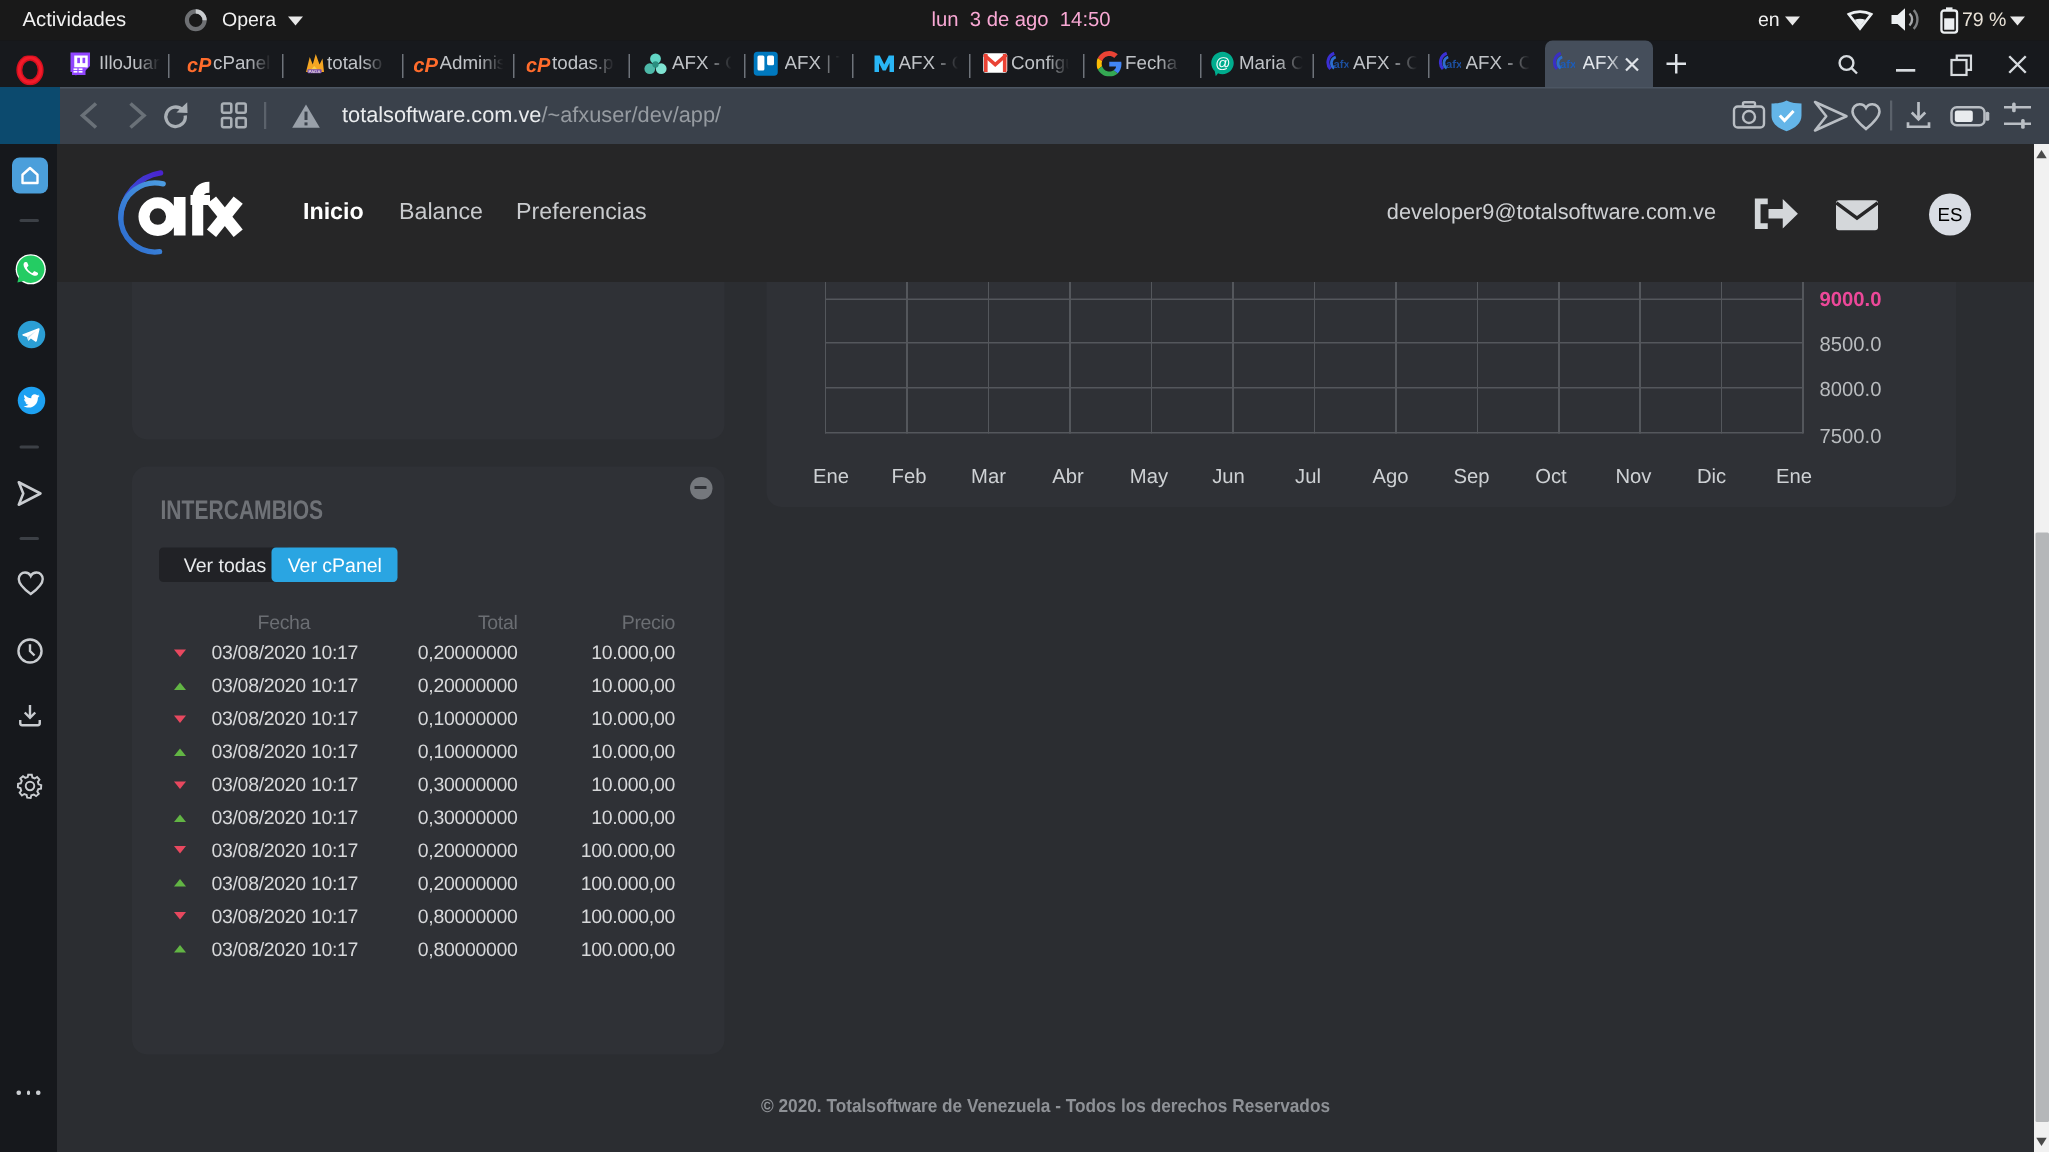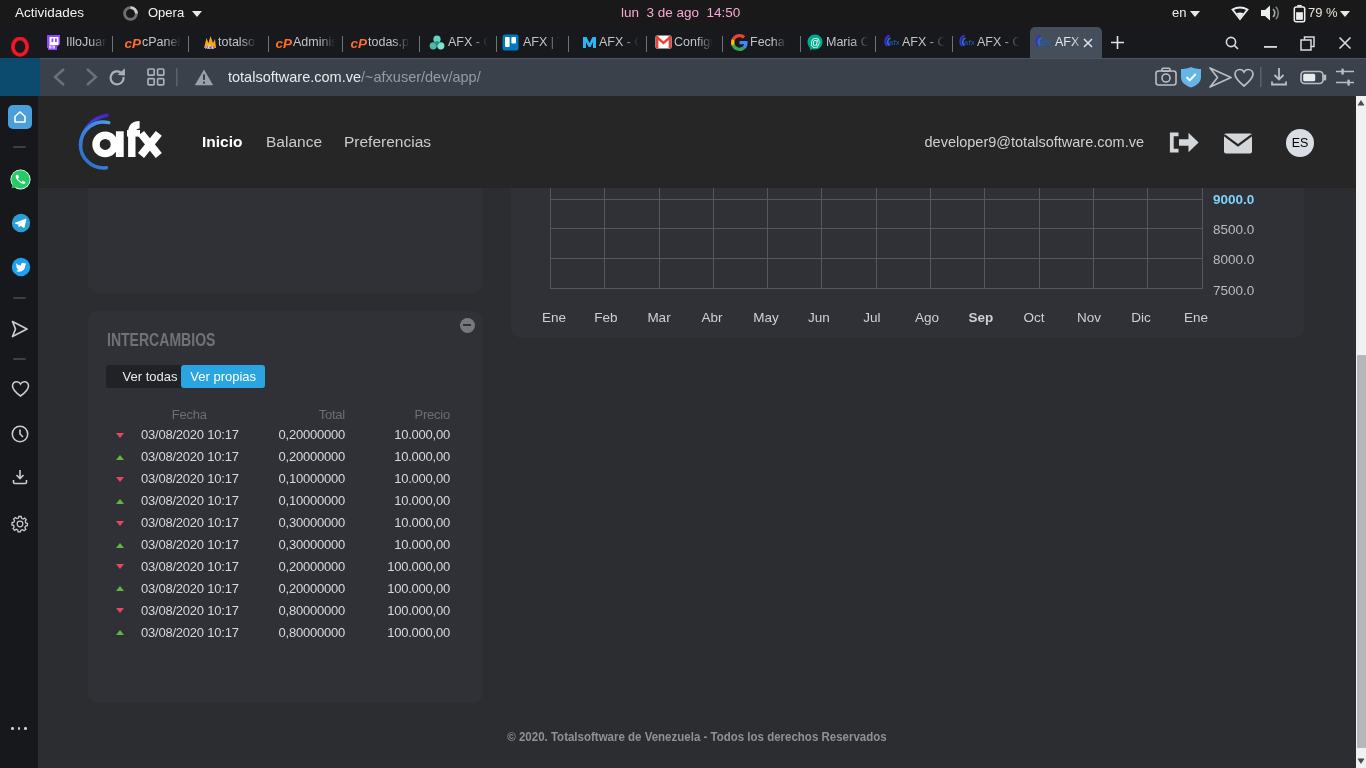--- a/index.html
+++ b/index.html
@@ -366,38 +366,38 @@
       <div class="gline" style="left:39.9px; top:100.1px; width:651.6px; height:1px;"></div>
 
       <div class="xlab" style="left:13.5px; top:121.5px;">Ene</div>
       <div class="xlab" style="left:65.5px; top:121.5px;">Feb</div>
       <div class="xlab" style="left:118.5px; top:121.5px;">Mar</div>
       <div class="xlab" style="left:171.5px; top:121.5px;">Abr</div>
       <div class="xlab" style="left:225.5px; top:121.5px;">May</div>
       <div class="xlab" style="left:278.5px; top:121.5px;">Jun</div>
       <div class="xlab" style="left:331.5px; top:121.5px;">Jul</div>
       <div class="xlab" style="left:386.5px; top:121.5px;">Ago</div>
-      <div class="xlab" style="left:440.5px; top:121.5px;font-weight:bold;">Sep</div>
+      <div class="xlab" style="left:440.5px; top:121.5px;">Sep</div>
       <div class="xlab" style="left:493.5px; top:121.5px;">Oct</div>
       <div class="xlab" style="left:548.5px; top:121.5px;">Nov</div>
       <div class="xlab" style="left:600.5px; top:121.5px;">Dic</div>
       <div class="xlab" style="left:655.5px; top:121.5px;">Ene</div>
 
-      <div class="ylab" style="top:3.5px; font-weight:bold; color:#7dd3fc;">9000.0</div>
+      <div class="ylab" style="top:3.5px; font-weight:bold; color:#ec4899;">9000.0</div>
       <div class="ylab" style="top:33.5px;">8500.0</div>
       <div class="ylab" style="top:63.5px;">8000.0</div>
       <div class="ylab" style="top:95px;">7500.0</div>
     </div>
 
     <div class="card" style="left:50px; top:215px; width:395px; height:392px;" id="card2">
       <div class="abs" style="left:371.5px; top:6.5px; width:15px; height:15px; border-radius:50%; background:#75787d;"></div>
       <div class="abs" style="left:375px; top:12.8px; width:8px; height:2.4px; background:#2f3136;"></div>
       <div class="abs" style="left:19px; top:19px; font-size:18px; font-weight:bold; color:#6f7277; transform:scaleX(0.78); transform-origin:0 50%;">INTERCAMBIOS</div>
       <div class="abs" style="left:18px; top:53.5px; width:88px; height:23.2px; background:#212226; border-radius:3px; text-align:center; line-height:23.2px; font-size:13px; color:#e8eaec;">Ver todas</div>
-      <div class="abs" style="left:93.2px; top:53.5px; width:84px; height:23.2px; background:#2aa5e2; border-radius:3px; text-align:center; line-height:23.2px; font-size:13px; color:#ffffff;">Ver propias</div>
+      <div class="abs" style="left:93.2px; top:53.5px; width:84px; height:23.2px; background:#2aa5e2; border-radius:3px; text-align:center; line-height:23.2px; font-size:13px; color:#ffffff;">Ver cPanel</div>
       <div class="trow" style="top:92.6px; color:#6b6e73;">
           <span class="tdate" style="width:96.5px; text-align:center;">Fecha</span>
           <span class="ttot">Total</span>
           <span class="tpre">Precio</span>
         </div>
       <div class="trow" style="top:113.3px;">
           <span class="caret cdown"></span>
           <span class="tdate">03/08/2020 10:17</span>
           <span class="ttot">0,20000000</span>
           <span class="tpre">10.000,00</span>

